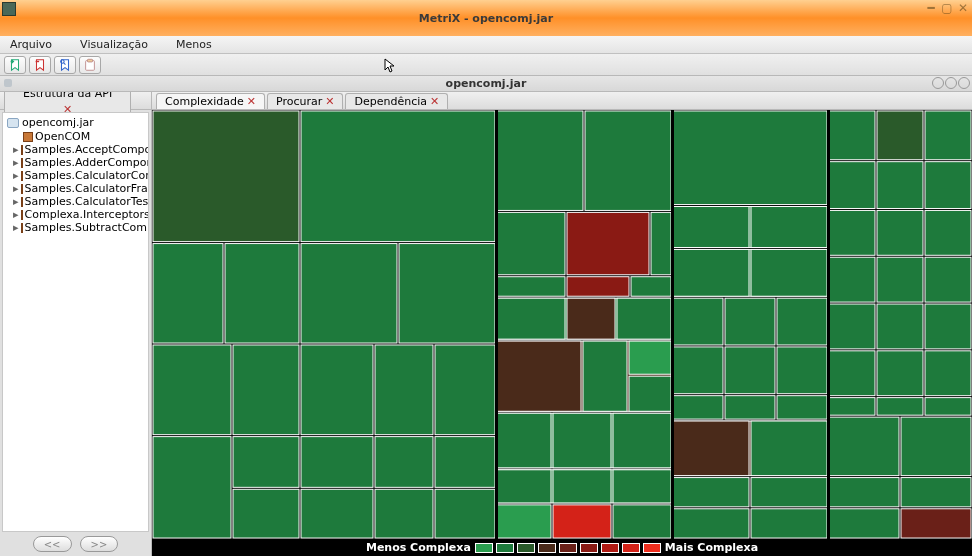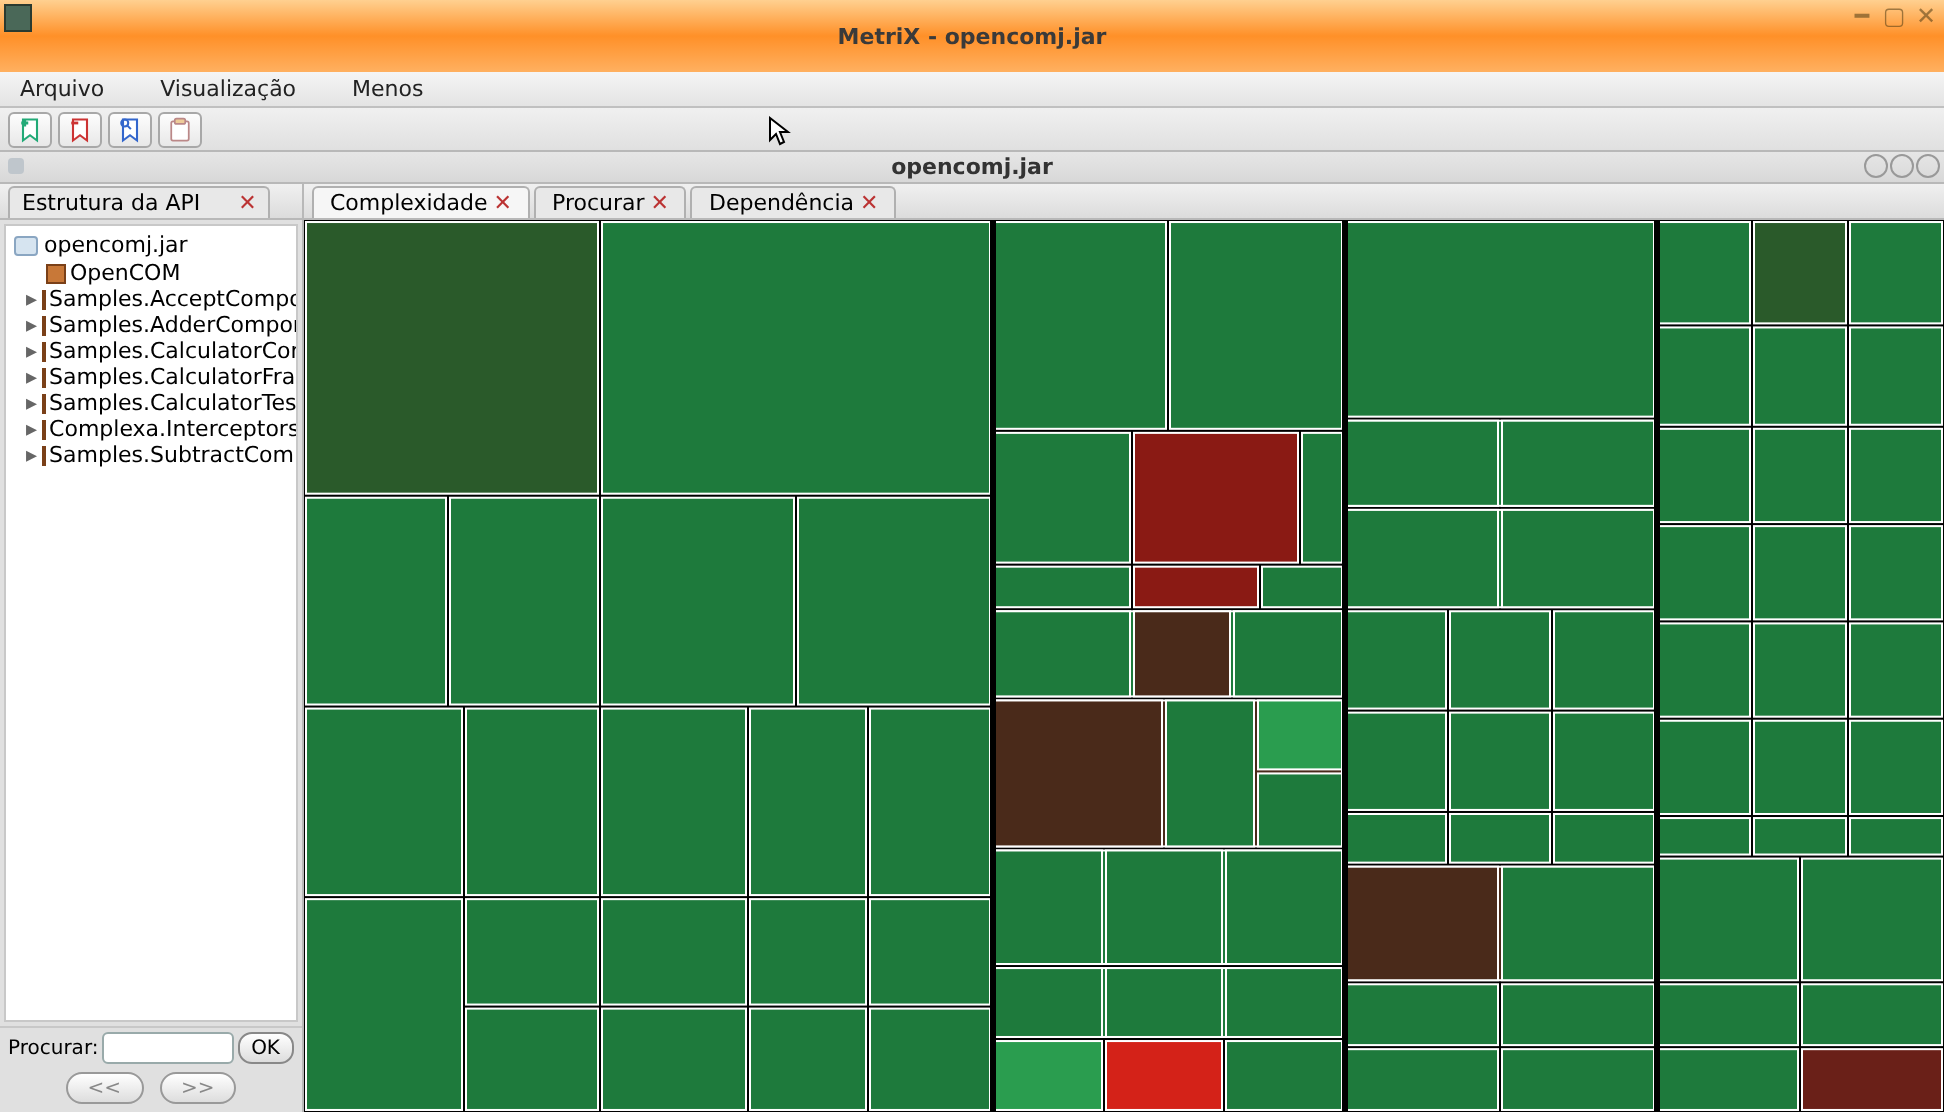--- a/index.html
+++ b/index.html
@@ -26,21 +26,21 @@
 .sub-bar .marker { position: absolute; left: 4px; top: 3px; width: 8px; height: 8px; background: #bfc6cc; border-radius: 2px; }
 .sub-bar .right-ctrls { position: absolute; right: 2px; top: 1px; display: flex; gap: 1px; }
 .sub-bar .right-ctrls span { width: 12px; height: 12px; border: 1px solid #999; border-radius: 6px; display: inline-block; cursor: pointer; }
 
 
 .main-area { flex: 1; display: flex; }
 
 
 .sidebar { width: 152px; background: #e0e0e0; display: flex; flex-direction: column; border-right: 1px solid #b8b8b8; }
 .side-tab-row { height: 18px; background: linear-gradient(to bottom, #f0f0f0, #dcdcdc); display: flex; align-items: center; padding-left: 4px; border-bottom: 1px solid #b8b8b8; }
-.side-tab { display: flex; align-items: center; gap: 19px; padding: 1px 6px; background: #e8e8e8; border: 1px solid #b0b0b0; border-bottom: none; border-radius: 3px 3px 0 0; font-size: 10px; }
+.side-tab { display: flex; align-items: center; gap: 3px; padding: 1px 18px; background: #e8e8e8; border: 1px solid #b0b0b0; border-bottom: none; border-radius: 3px 3px 0 0; font-size: 10px; flex-direction: column; }
 .side-tab .close-x { color: #b33; font-weight: bold; cursor: pointer; }
 .tree-view { flex: 1; background: #ffffff; border: 1px solid #c8c8c8; margin: 2px; overflow: auto; padding: 2px 2px; }
 .tree-root { display: flex; align-items: center; gap: 3px; padding: 1px 2px; font-size: 10px; }
 .tree-root .jar-ico { width: 12px; height: 10px; background: #d6e4f0; border: 1px solid #8aa6c2; border-radius: 2px; }
 .tree-item { display: flex; align-items: center; gap: 2px; padding: 0 2px 0 8px; font-size: 10px; line-height: 13px; white-space: nowrap; }
 .tree-item .arrow { color: #666; width: 8px; display: inline-block; user-select: none; }
 .tree-item .pkg-ico { width: 10px; height: 10px; background: #c87838; border: 1px solid #7a4018; }
 .search-row { padding: 2px 4px; display: flex; align-items: center; gap: 2px; border-top: 1px solid #c8c8c8; }
 .search-row label { font-size: 10px; }
 .search-row input { flex: 1; height: 16px; font-size: 10px; border: 1px solid #9aa; border-radius: 3px; padding: 0 3px; min-width: 0; }
@@ -168,25 +168,20 @@
             <span class="arrow">▸</span>
             <span class="pkg-ico"></span>
             <span>Complexa.Interceptors</span>
           </div>
           <div class="tree-item">
             <span class="arrow">▸</span>
             <span class="pkg-ico"></span>
             <span>Samples.SubtractComponent</span>
           </div>
         </div>
-    </div>
-    <div class="search-row">
-      <label>Procurar:</label>
-      <input type="text" style="">
-      <button class="ok-btn">OK</button>
     </div>
     <div class="nav-row">
       <button class="nav-btn">&lt;&lt;</button>
       <button class="nav-btn">&gt;&gt;</button>
     </div>
   </div>
 
   <div class="right-panel">
     <div class="tab-row" id="tab-row">
         <div class="tab active">
@@ -301,15 +296,30 @@
           <rect x="749" y="315" width="70" height="60" fill="#1e7a3c" stroke="#ffffff" stroke-width="1"></rect>
           <rect x="677" y="377" width="70" height="30" fill="#1e7a3c" stroke="#ffffff" stroke-width="1"></rect>
           <rect x="749" y="377" width="70" height="30" fill="#1e7a3c" stroke="#ffffff" stroke-width="1"></rect>
           <rect x="677" y="409" width="70" height="30" fill="#1e7a3c" stroke="#ffffff" stroke-width="1"></rect>
           <rect x="749" y="409" width="70" height="30" fill="#6a2018" stroke="#ffffff" stroke-width="1"></rect>
           <rect x="343" y="0" width="3" height="440" fill="#000"></rect>
           <rect x="519" y="0" width="3" height="440" fill="#000"></rect>
           <rect x="675" y="0" width="3" height="440" fill="#000"></rect>
         </svg>
     </div>
+    <div class="legend-row">
+      <span>Menos Complexa</span>
+      <span id="legend-swatches" style="display: inline-flex; gap: 3px;">
+          <span class="sw" style="background: rgb(42, 157, 79);"></span>
+          <span class="sw" style="background: rgb(30, 122, 60);"></span>
+          <span class="sw" style="background: rgb(42, 90, 42);"></span>
+          <span class="sw" style="background: rgb(74, 42, 26);"></span>
+          <span class="sw" style="background: rgb(106, 32, 24);"></span>
+          <span class="sw" style="background: rgb(138, 26, 20);"></span>
+          <span class="sw" style="background: rgb(176, 26, 20);"></span>
+          <span class="sw" style="background: rgb(212, 34, 24);"></span>
+          <span class="sw" style="background: rgb(239, 46, 30);"></span>
+        </span>
+      <span>Mais Complexa</span>
+    </div>
   </div>
 
 </div>
 
 </body></html>

